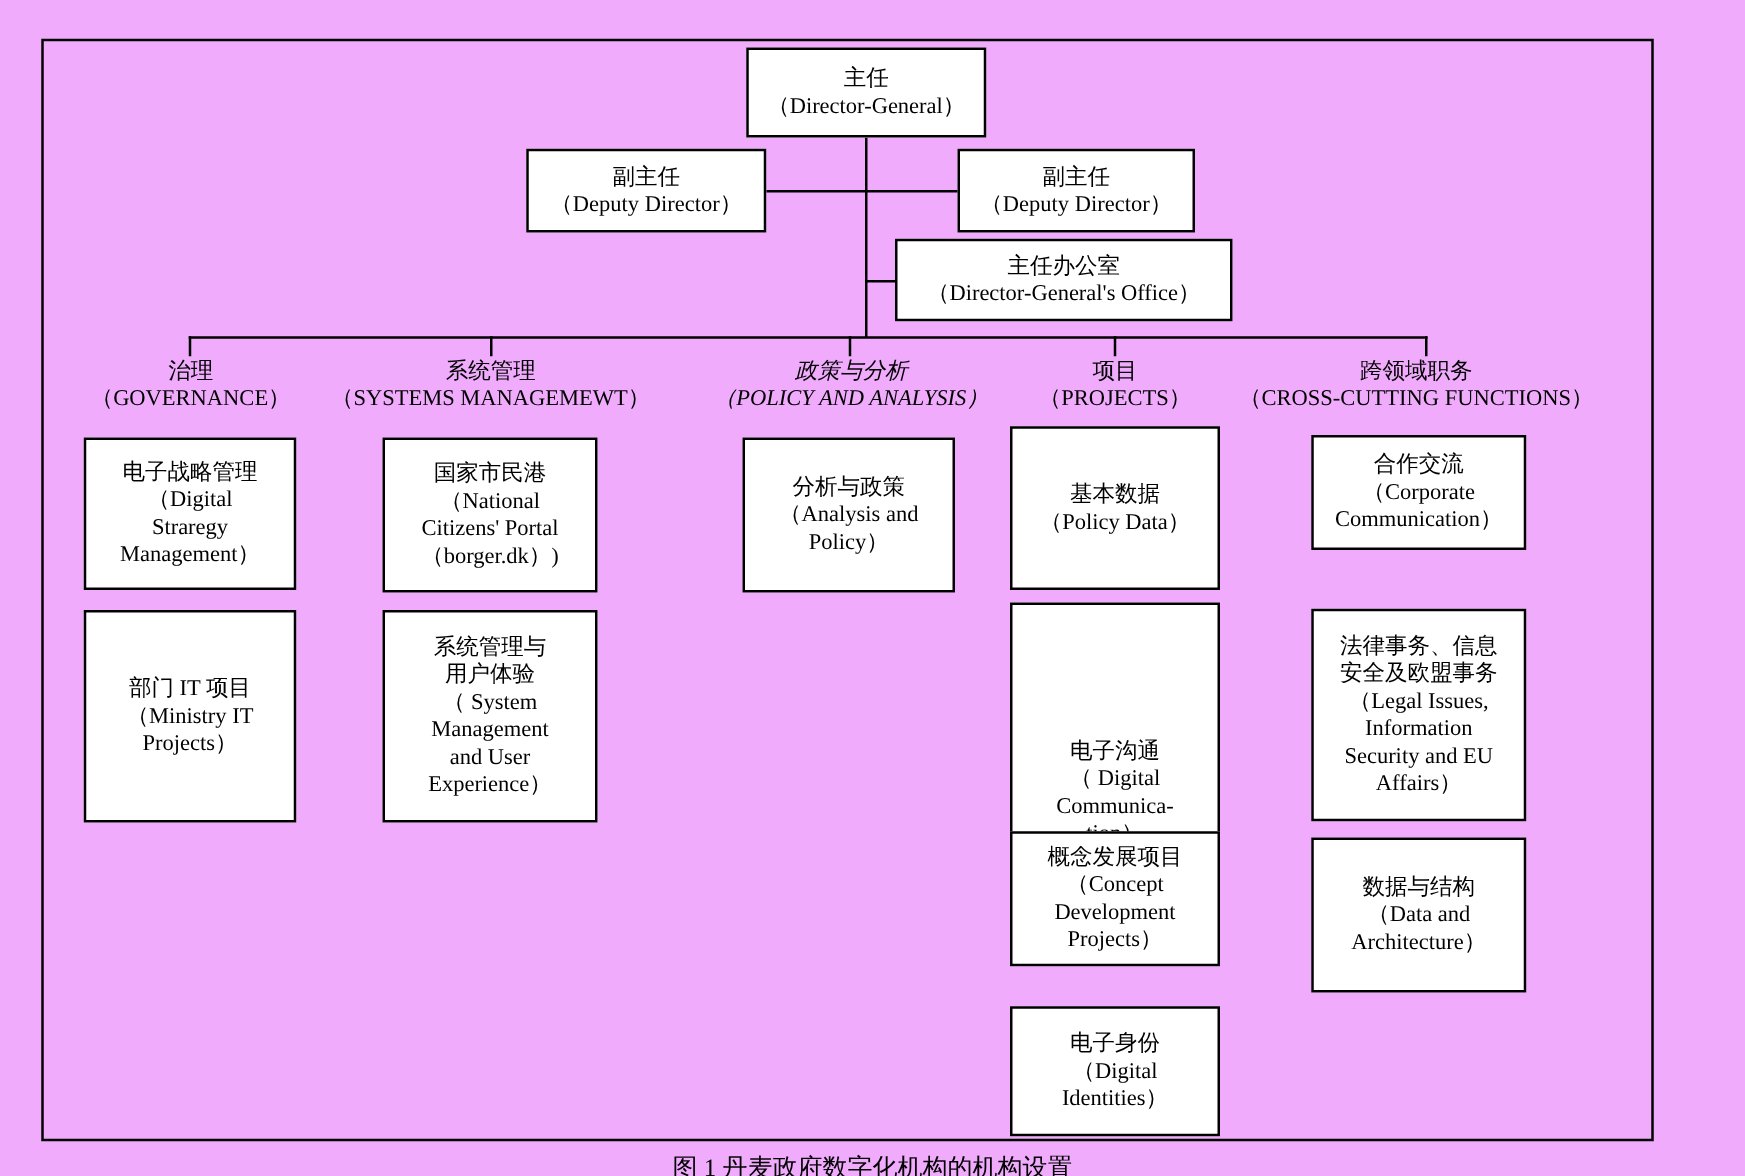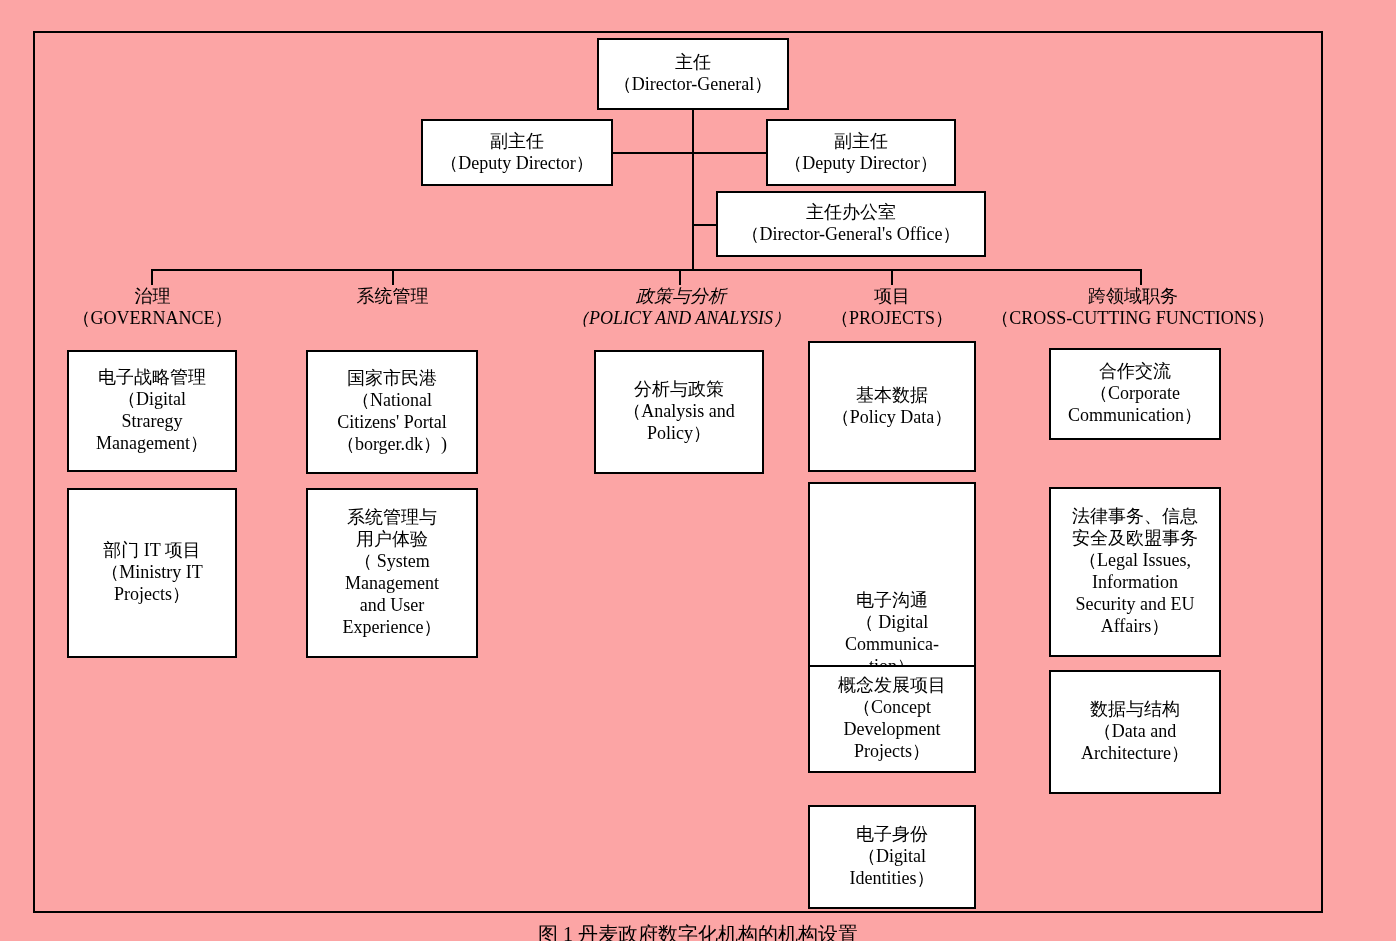--- a/index.html
+++ b/index.html
@@ -9,21 +9,21 @@
   }
   body {
     font-family: "Liberation Serif", "DejaVu Serif", serif;
     color: #000000;
   }
   #canvas {
     position: relative;
     width: 1396px;
     height: 941px;
     overflow: hidden;
-    background: #fca5a5;
+    background: #f0abfc;
   }
   .frame {
     position: absolute;
     left: 33px;
     top: 31px;
     width: 1290px;
     height: 882px;
     border: 2px solid #000;
     box-sizing: border-box;
   }
@@ -116,20 +116,21 @@
     <span class="en">（Director-General's Office）</span>
   </div>
 
   <div class="colhead" style="left:60px; top:286px; width:185px;">
     <span class="cn">治理</span>
     <span class="en">（GOVERNANCE）</span>
   </div>
 
   <div class="colhead" style="left:255px; top:286px; width:275px;">
     <span class="cn">系统管理</span>
+    <span class="en">（SYSTEMS MANAGEMEWT）</span>
   </div>
 
   <div class="colhead" style="left:553px; top:286px; width:256px;font-style:italic;">
     <span class="cn">政策与分析</span>
     <span class="en">（POLICY AND ANALYSIS）</span>
   </div>
 
   <div class="colhead" style="left:812px; top:286px; width:160px;">
     <span class="cn">项目</span>
     <span class="en">（PROJECTS）</span>

